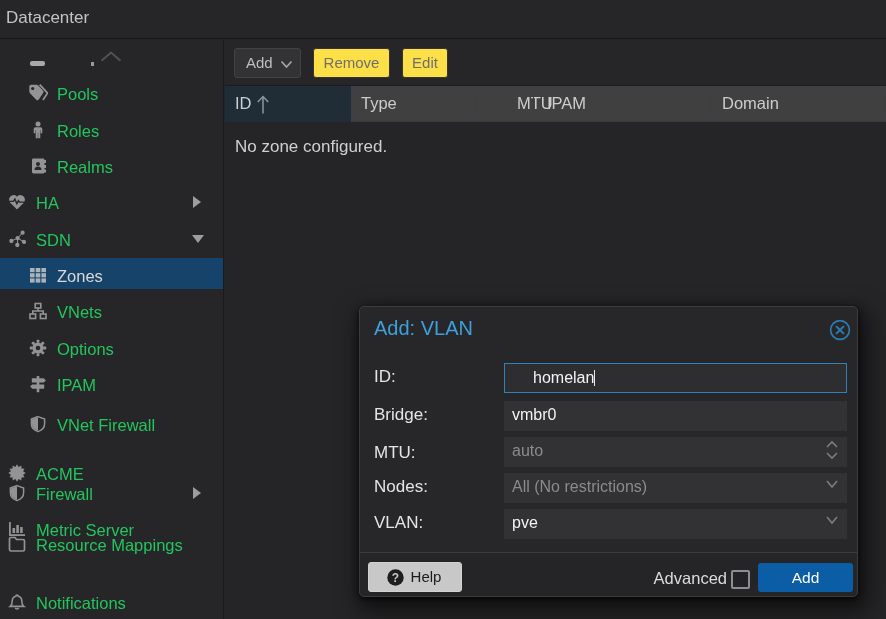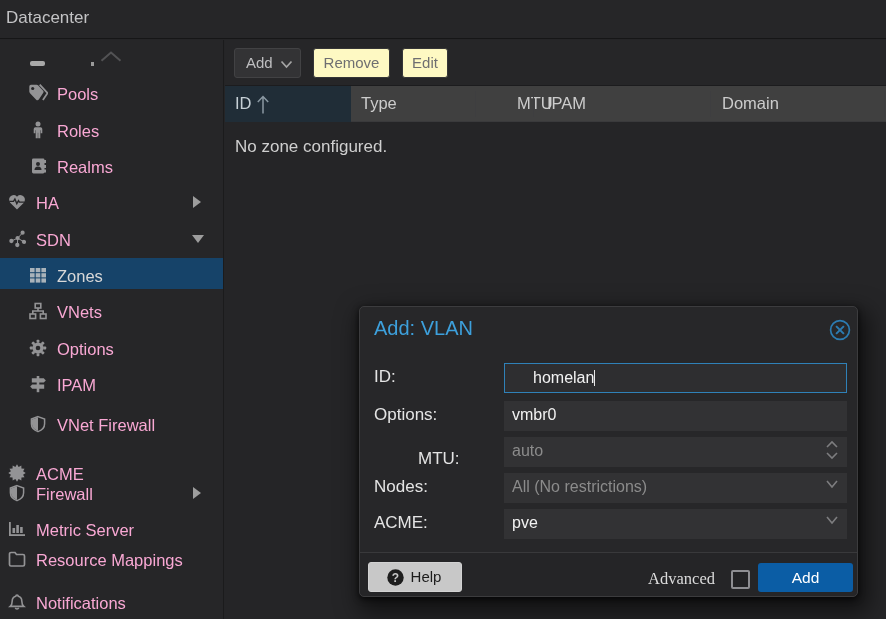--- a/index.html
+++ b/index.html
@@ -9,21 +9,21 @@
   #stage { position:relative; width:886px; height:619px; background:#252527; }
 
   
   #titlebar { left:0; top:0; width:886px; height:39px; background:#262628;
     border-bottom:1px solid #161617; color:#c3c3c5; font-size:17px;
     line-height:36px; padding-left:6px; }
 
   
   #sidebar { left:0; top:40px; width:224px; height:579px; background:#262628;
     border-right:1px solid #1b1b1c; }
-  .trow { position:absolute; left:0; width:223px; height:36px; color:#f9a8d4;
+  .trow { position:absolute; left:0; width:223px; height:36px; color:#22c55e;
     font-size:16.5px; }
   .trow .lbl { position:absolute; top:calc(50% + 1px); transform:translateY(-50%); }
   .ic { position:absolute; top:50%; transform:translateY(-50%); width:18px; height:18px; }
   .ic svg { display:block; width:100%; height:100%; }
   .lv1 .ic { left:8px; }
   .lv1 .lbl { left:36px; }
   .lv2 .ic { left:29px; }
   .lv2 .lbl { left:57px; }
   .sel { position:absolute; left:0; width:223px; height:31px; background:#164369; }
   .caret-r { position:absolute; right:22px; top:50%; transform:translateY(-50%);
@@ -32,21 +32,21 @@
   .caret-d { position:absolute; right:19px; top:50%; transform:translateY(-50%);
     width:0; height:0; border-top:8px solid #9d9d9d; border-left:6px solid transparent;
     border-right:6px solid transparent; }
 
   
   #main { left:225px; top:40px; width:660px; height:579px; background:#252527; }
   #toolbar { position:absolute; left:0; top:0; width:660px; height:46px; background:#262628; }
   .btn { position:absolute; top:8px; height:30px; border-radius:3px; font-size:15px;
     text-align:center; }
   .btn-en { background:#333335; border:1px solid #424244; color:#bfbfc1; }
-  .btn-dis { background:#fef9c3; border:1px solid #353537; color:#6f6f71; }
+  .btn-dis { background:#fde047; border:1px solid #353537; color:#6f6f71; }
 
   #ghead { position:absolute; left:0; top:45px; width:764px; height:37px;
     background:#404040; border-top:1px solid #1c1c1e; border-bottom:1px solid #3a3a3c; color:#cccccc; font-size:16.5px; }
   .hcell { position:absolute; top:0; height:36px; line-height:35px; padding-left:10px; }
   .hsep { position:absolute; top:5px; height:26px; width:1px; background:#3e3e40; }
 
   
   #modal { left:359px; top:306px; width:499px; height:291px; background:#272729;
     border:1px solid #3c3c3e; border-radius:5px;
     box-shadow: 0 2px 6px rgba(0,0,0,0.75), 5px 10px 22px 6px rgba(0,0,0,0.5); }
@@ -238,21 +238,21 @@
               <rect x="1" y="2" width="1.8" height="14"></rect>
               <rect x="1" y="14.2" width="16" height="1.8"></rect>
               <rect x="4.5" y="8" width="2.6" height="5"></rect>
               <rect x="8.3" y="5" width="2.6" height="8"></rect>
               <rect x="12.1" y="7" width="2.6" height="6"></rect>
             </g>
           </svg>
         </span>
         <span class="lbl">Metric Server</span>
       </div>
-    <div class="trow lv1" style="top:501px;">
+    <div class="trow lv1" style="top:486px;">
         <span class="ic">
           <svg viewBox="0 0 18 18">
             <path d="M1.5 4 a1.5 1.5 0 0 1 1.5-1.5 h4 l1.5 2 h6.5 a1.5 1.5 0 0 1 1.5 1.5 v8.5 a1.5 1.5 0 0 1-1.5 1.5 H3 a1.5 1.5 0 0 1-1.5-1.5 z" fill="none" stroke="#939395" stroke-width="1.7"></path>
           </svg>
         </span>
         <span class="lbl">Resource Mappings</span>
       </div>
     <div class="trow lv1" style="top:544px;">
         <span class="ic">
           <svg viewBox="0 0 18 18">
@@ -295,52 +295,52 @@
   <div id="modal" class="abs">
     <div id="mtitle">Add: VLAN</div>
     <svg id="mclose" viewBox="0 0 22 22">
       <circle cx="11" cy="11" r="9.4" stroke="#2c7cb2" stroke-width="1.7" fill="none"></circle>
       <path d="M7.1 7.1 L14.9 14.9 M14.9 7.1 L7.1 14.9" stroke="#2c7cb2" stroke-width="2"></path>
     </svg>
 
     <div class="mlabel" style="top:61px;">ID:</div>
     <div class="mfield foc" style="top:56px;padding-left:28px;">homelan<span style="display:inline-block;width:1px;height:16px;background:#e8e8e8;vertical-align:-3px;"></span></div>
 
-    <div class="mlabel" style="top:98.5px;">Options:</div>
+    <div class="mlabel" style="top:98.5px;">Bridge:</div>
     <div class="mfield" style="top:94px;">vmbr0</div>
 
-    <div class="mlabel" style="top:143px;margin-left:44px;">MTU:</div>
+    <div class="mlabel" style="top:137px;">MTU:</div>
     <div class="mfield gry" style="top:130px;">auto
       <svg class="spin" style="top:0.5px;" width="14" height="24" viewBox="0 0 14 24">
         <path d="M2 9 L7 4 L12 9" stroke="#7d7d7f" stroke-width="1.6" fill="none"></path>
         <path d="M2 15 L7 20 L12 15" stroke="#7d7d7f" stroke-width="1.6" fill="none"></path>
       </svg>
     </div>
 
     <div class="mlabel" style="top:170.5px;">Nodes:</div>
     <div class="mfield gry" style="top:166px;">All (No restrictions)
       <svg class="spin" style="top:6px;" width="14" height="10" viewBox="0 0 14 10">
           <path d="M2 2 L7 8 L12 2" stroke="#7d7d7f" stroke-width="1.6" fill="none"></path>
         </svg>
     </div>
 
-    <div class="mlabel" style="top:206.5px;">ACME:</div>
+    <div class="mlabel" style="top:206.5px;">VLAN:</div>
     <div class="mfield" style="top:202px;">pve
       <svg class="spin" style="top:6px;" width="14" height="10" viewBox="0 0 14 10">
           <path d="M2 2 L7 8 L12 2" stroke="#7d7d7f" stroke-width="1.6" fill="none"></path>
         </svg>
     </div>
 
     <div id="mfooter">
       <div class="abs" style="left:8px; top:9px; width:94px; height:30px; background:#c8c8c8; border:1px solid #d2d2d2; border-radius:3px; color:#1c1c1c; font-size:15px; line-height:28px; text-align:center;">
         <svg style="position:absolute; left:18px; top:6px;" width="17" height="17" viewBox="0 0 17 17">
           <circle cx="8.5" cy="8.5" r="8.2" fill="#1e1e1e"></circle>
           <text x="8.5" y="13" font-size="12" font-weight="bold" fill="#c8c8c8" text-anchor="middle" font-family="Liberation Sans, sans-serif">?</text>
         </svg>
         <span style="margin-left:22px;">Help</span>
       </div>
-      <div class="abs" style="right:142px; top:16px; color:#dcdcdc; font-size:16.5px;font-family:Liberation Serif, serif;">Advanced</div>
+      <div class="abs" style="right:130px; top:16px; color:#dcdcdc; font-size:16.5px;">Advanced</div>
       <div class="abs" style="right:107px; top:17px; width:19px; height:19px; background:#232325; border:2px solid #8e8e92; border-radius:2px;"></div>
       <div class="abs" style="right:4px; top:10px; width:95px; height:29px; background:#0b5da5; border-radius:3px; color:#ffffff; font-size:15.5px; line-height:29px; text-align:center;">Add</div>
     </div>
   </div>
 
 </div>
 
 </body></html>

